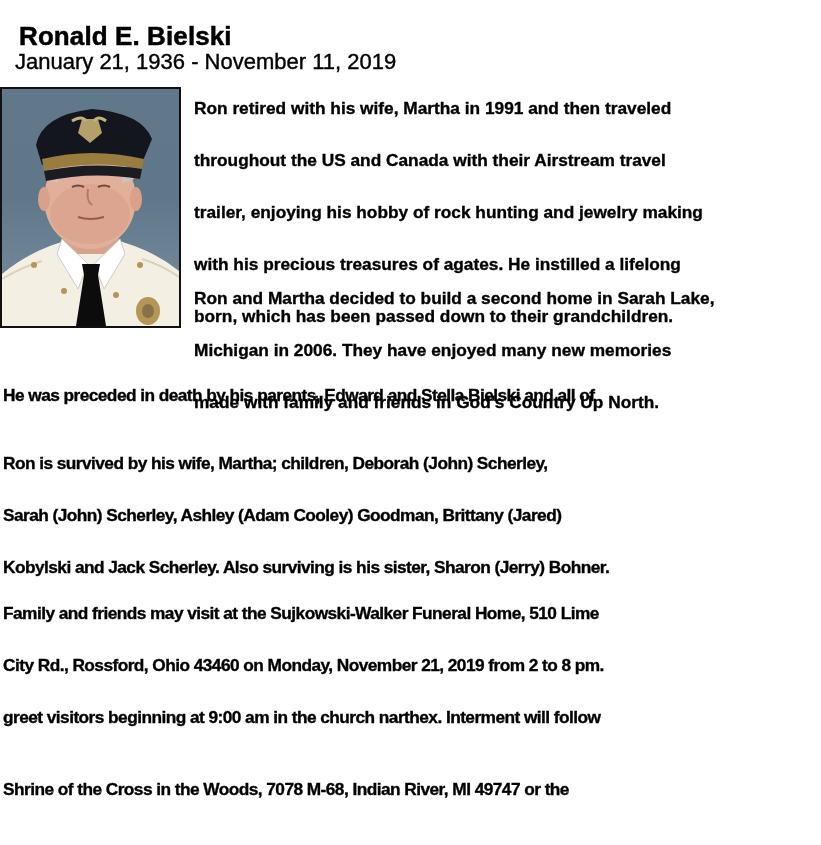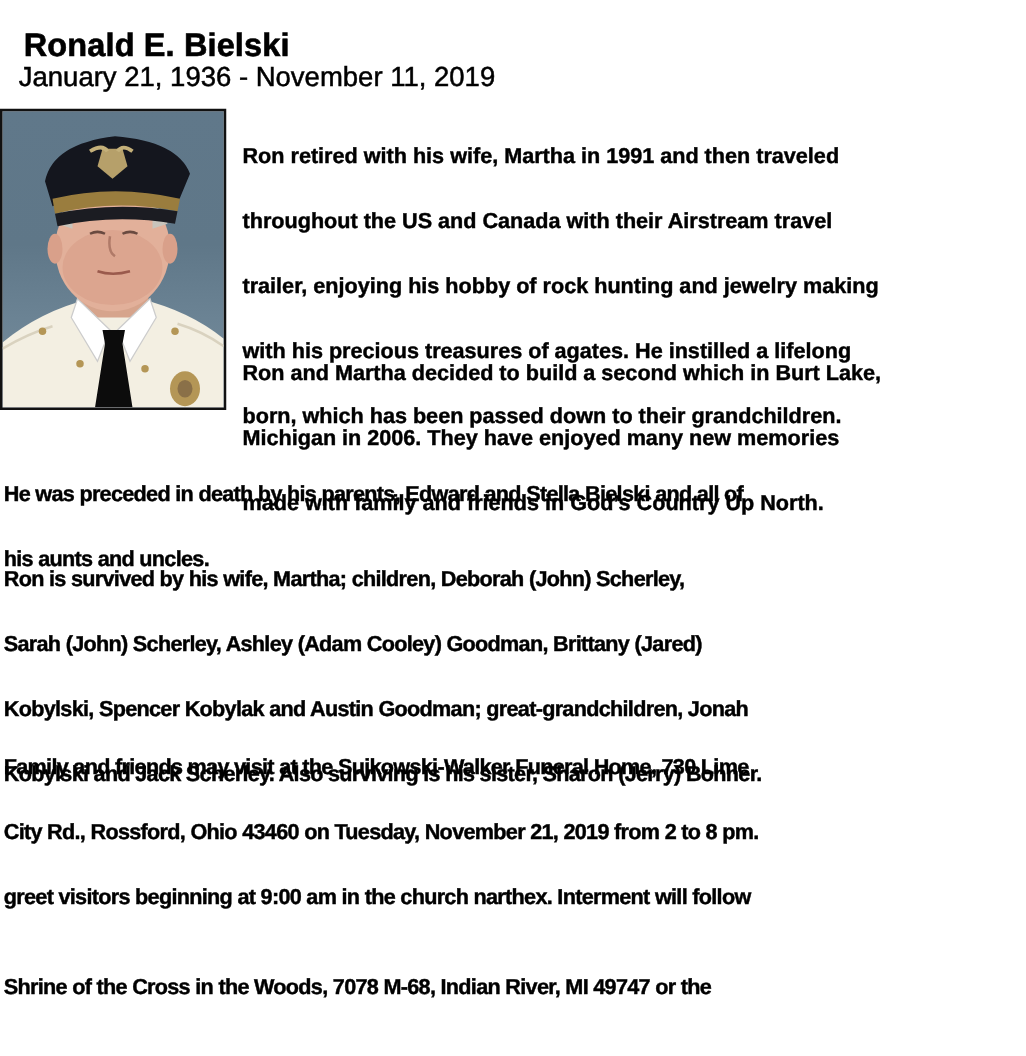--- a/index.html
+++ b/index.html
@@ -77,49 +77,47 @@
     <ellipse cx="146" cy="222" rx="12" ry="14" fill="#b49656"></ellipse>
     <ellipse cx="146" cy="222" rx="6" ry="7" fill="#8a7048"></ellipse>
 
     <circle cx="62" cy="202" r="3" fill="#b49656"></circle>
     <circle cx="114" cy="206" r="3" fill="#b49656"></circle>
     <circle cx="32" cy="176" r="3" fill="#b49656"></circle>
     <circle cx="138" cy="176" r="3" fill="#b49656"></circle>
   </svg>
 </div>
 
-<div class="p" style="left:194px; top:85px;">
+<div class="p" style="left:194px; top:69px;">
   <span class="ln">Ron retired with his wife, Martha in 1991 and then traveled</span>
   <span class="ln">throughout the US and Canada with their Airstream travel</span>
   <span class="ln">trailer, enjoying his hobby of rock hunting and jewelry making</span>
   <span class="ln">with his precious treasures of agates.  He instilled a lifelong</span>
   <span class="ln">born, which has been passed down to their grandchildren.</span>
 </div>
 
 <div class="p" style="left:194px; top:259px;">
-  <span class="ln">Ron and Martha decided to build a second which in Burt Lake,</span>
+  <span class="ln">Ron and Martha decided to build a second home in Sarah Lake,</span>
   <span class="ln">Michigan in 2006.  They have enjoyed many new memories</span>
   <span class="ln">made with family and friends in God’s Country Up North.</span>
 </div>
 
 <div class="p cond" style="left:3px; top:356px;">
   <span class="ln">He was preceded in death by his parents, Edward and Stella Bielski and all of</span>
-  <span class="ln">his aunts and uncles.</span>
 </div>
 
 <div class="p cond" style="left:3px; top:424px;">
   <span class="ln">Ron is survived by his wife, Martha; children, Deborah (John) Scherley,</span>
   <span class="ln">Sarah (John) Scherley, Ashley (Adam Cooley) Goodman, Brittany (Jared)</span>
-  <span class="ln">Kobylski, Spencer Kobylak and Austin Goodman; great-grandchildren, Jonah</span>
   <span class="ln">Kobylski and Jack Scherley. Also surviving is his sister, Sharon (Jerry) Bohner.</span>
 </div>
 
 <div class="p cond" style="left:3px; top:574px;">
-  <span class="ln">Family and friends may visit at the Sujkowski-Walker Funeral Home, 730 Lime</span>
-  <span class="ln">City Rd., Rossford, Ohio 43460 on Tuesday, November 21, 2019 from 2 to 8 pm.</span>
+  <span class="ln">Family and friends may visit at the Sujkowski-Walker Funeral Home, 510 Lime</span>
+  <span class="ln">City Rd., Rossford, Ohio 43460 on Monday, November 21, 2019 from 2 to 8 pm.</span>
   <span class="ln">greet visitors beginning at 9:00 am in the church narthex.  Interment will follow</span>
   
 </div>
 
 <div class="p cond" style="left:3px; top:750px;">
   <span class="ln">Shrine of the Cross in the Woods, 7078 M-68, Indian River, MI 49747 or the</span>
   
 </div>
 
 </body></html>

